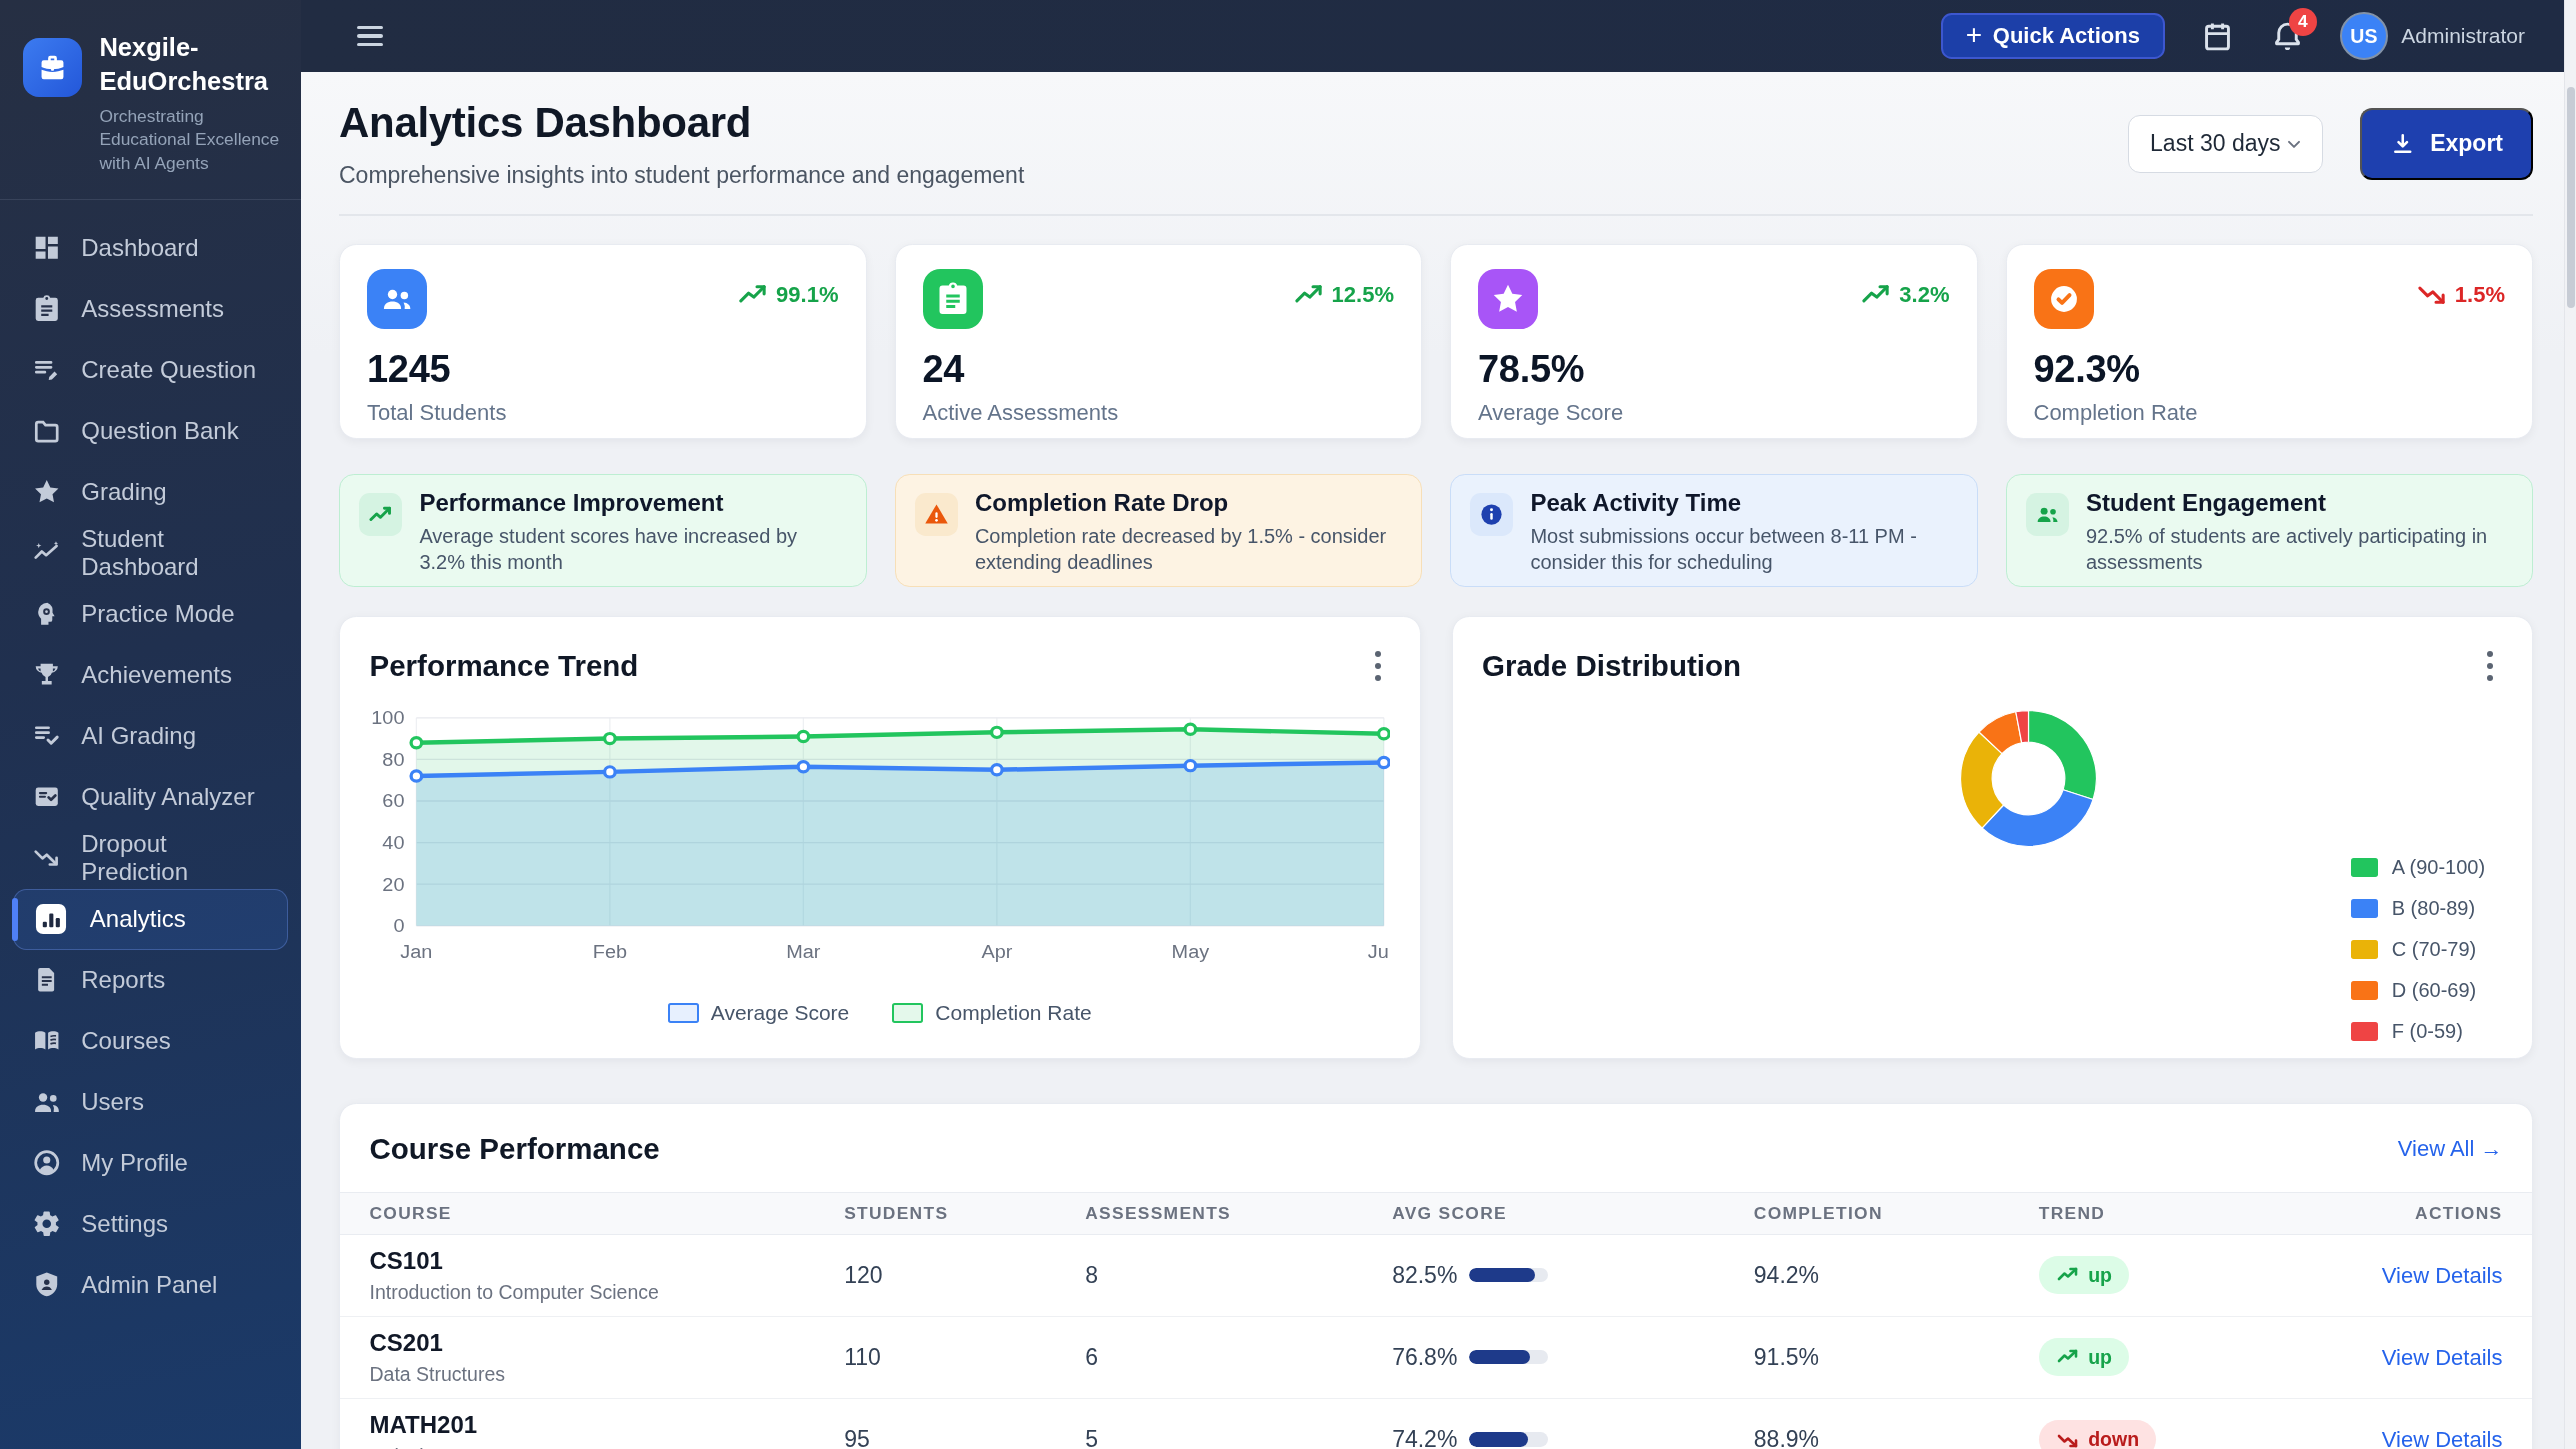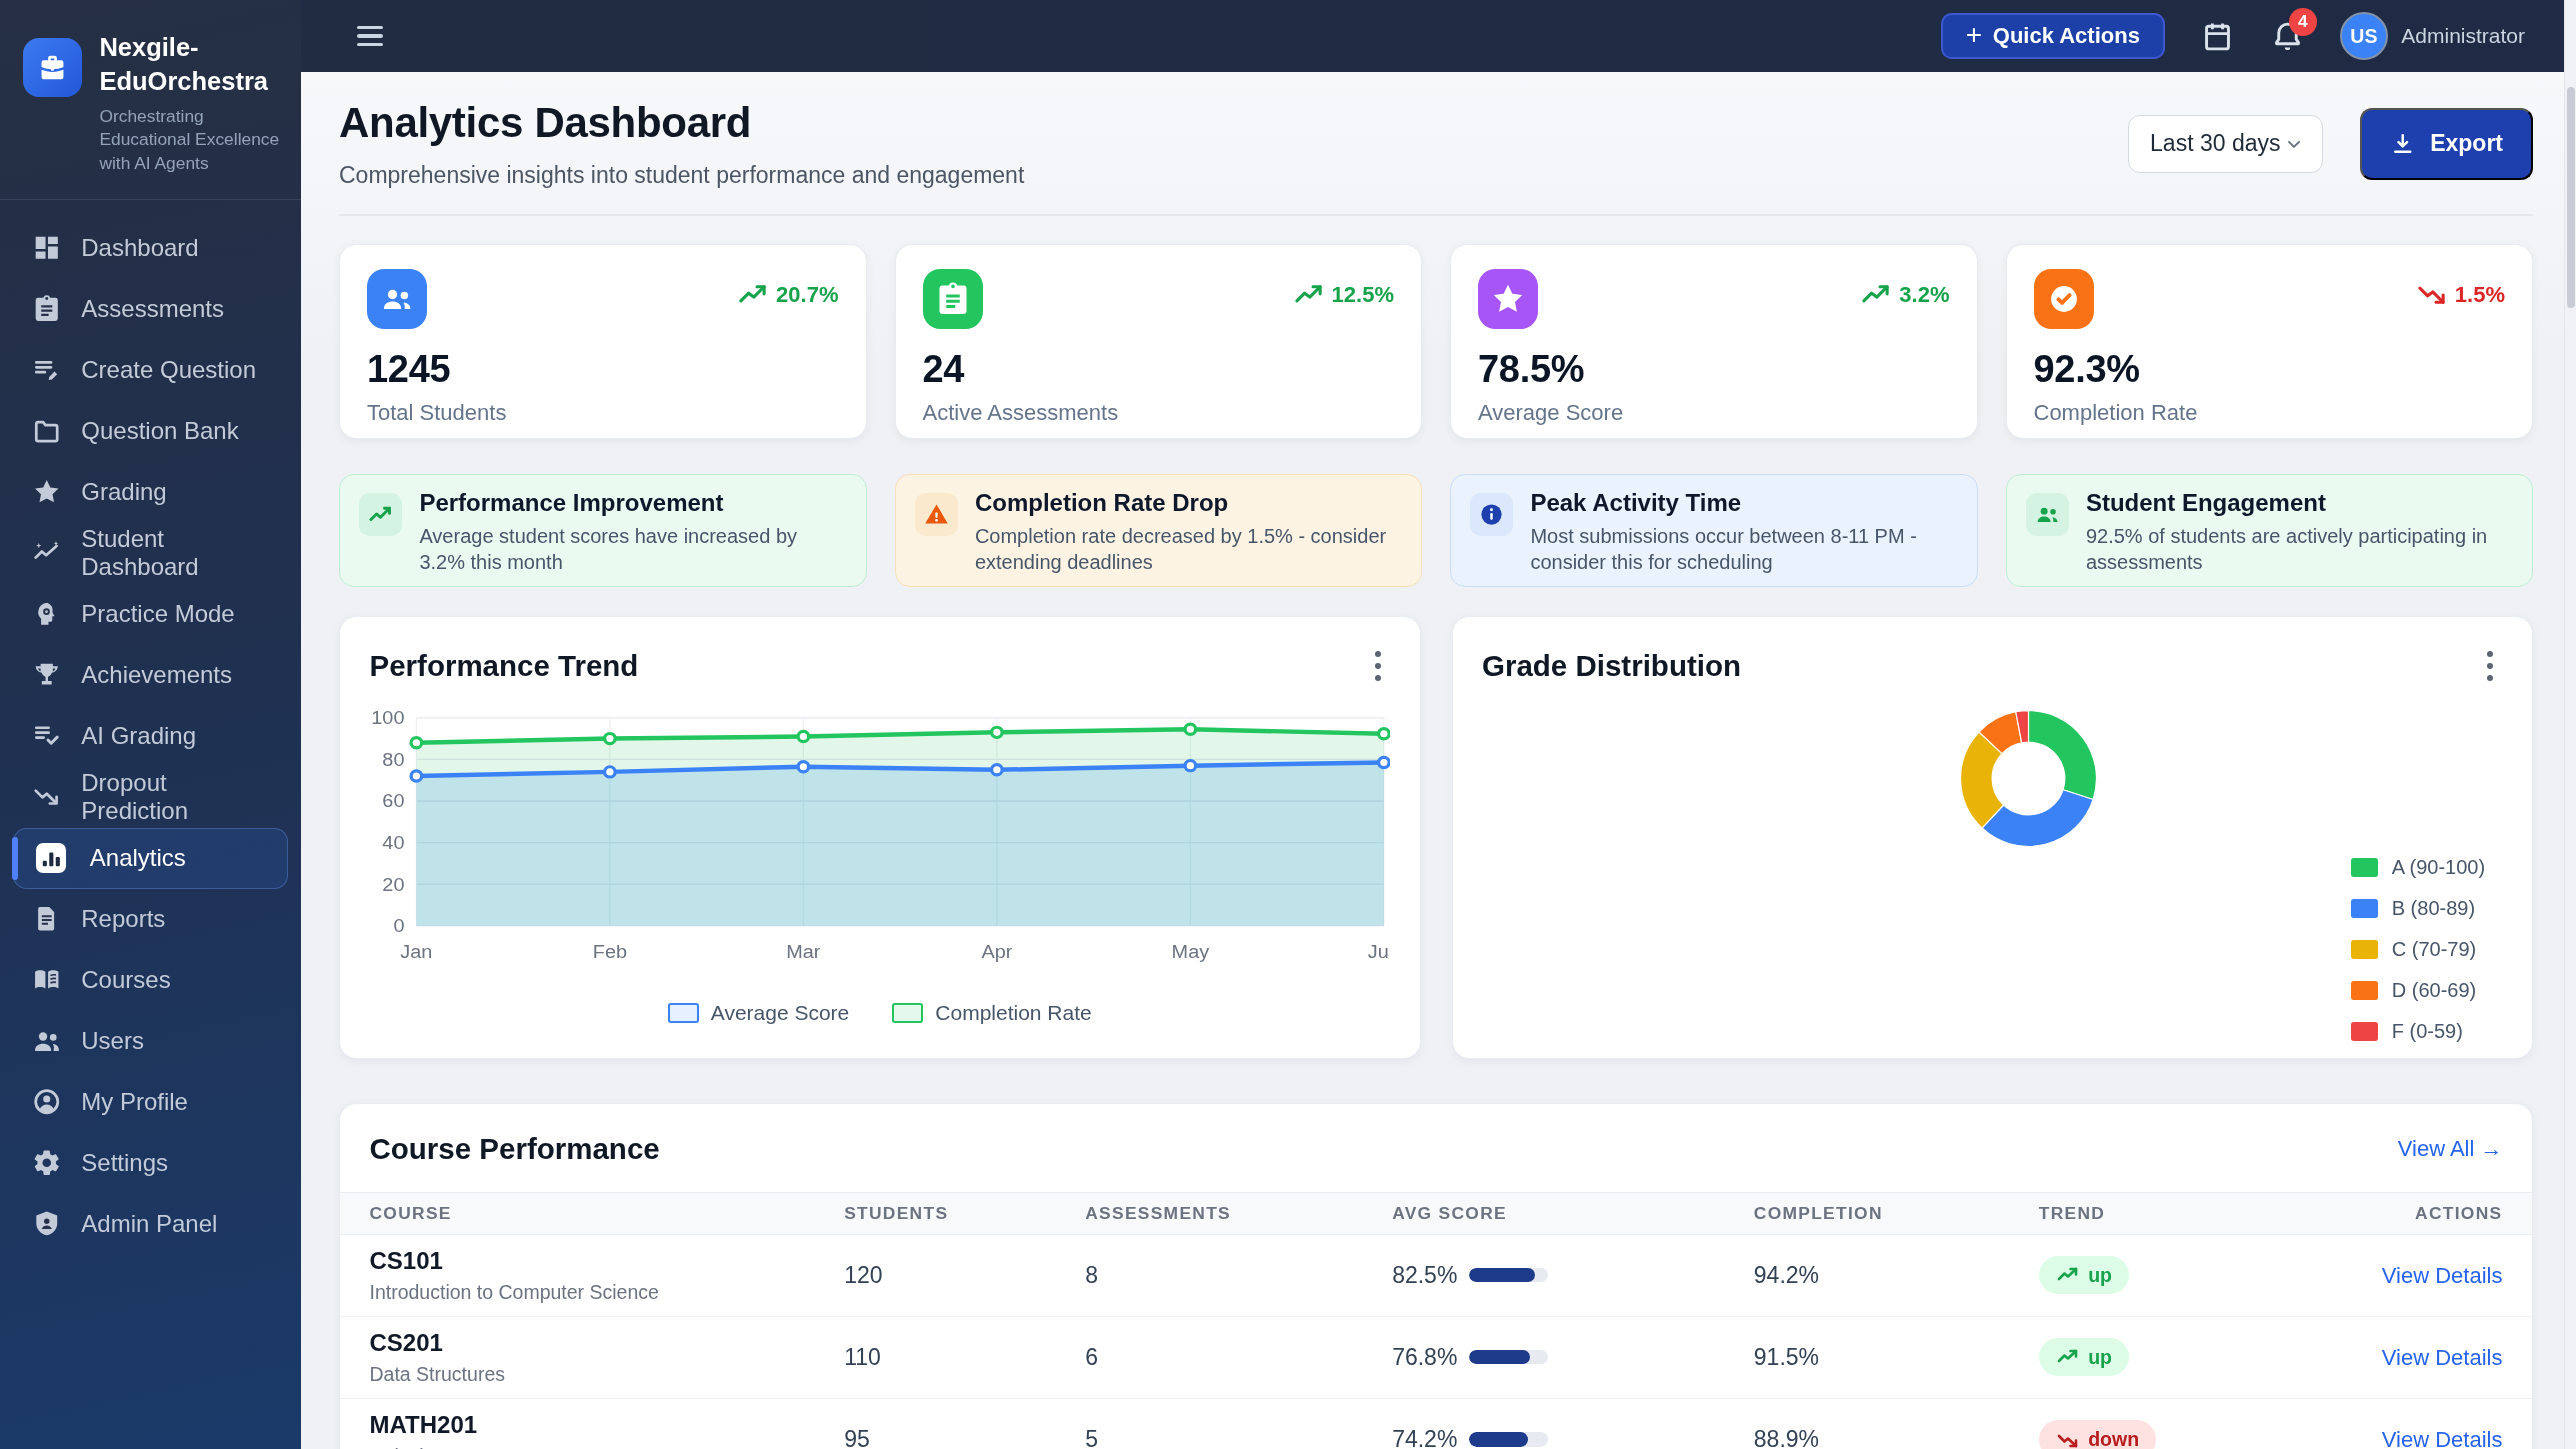--- a/index.html
+++ b/index.html
@@ -208,20 +208,30 @@
       <svg viewBox="0 0 24 24">
           <g stroke="currentColor" stroke-width="2.2" stroke-linecap="round" fill="none">
             <path d="M3.5 5.5h10M3.5 9.5h10M3.5 13.5h6"></path>
           </g>
           <path fill="none" stroke="currentColor" stroke-width="2.4" stroke-linecap="round" stroke-linejoin="round" d="M13 15.5l2.6 2.6 4.9-5"></path>
         </svg>
       <span>AI Grading</span>
     </div>
     <div class="nav-item">
       <svg viewBox="0 0 24 24">
+          <rect x="3" y="4.5" width="18" height="15" rx="2" fill="currentColor"></rect>
+          <g stroke="#27314a" stroke-width="1.8" stroke-linecap="round" fill="none">
+            <path d="M6.5 9h5M6.5 12h4"></path>
+          </g>
+          <path fill="none" stroke="#27314a" stroke-width="2.2" stroke-linecap="round" stroke-linejoin="round" d="M13.5 12.5l2 2 3.5-3.5"></path>
+        </svg>
+      <span>Quality Analyzer</span>
+    </div>
+    <div class="nav-item">
+      <svg viewBox="0 0 24 24">
           <g fill="none" stroke="currentColor" stroke-width="2.2" stroke-linecap="round" stroke-linejoin="round">
             <path d="M3 7l5.5 5.5 3.5-3 7 7"></path>
             <path d="M14.5 17.5H20V12"></path>
           </g>
         </svg>
       <span>Dropout Prediction</span>
     </div>
     <div class="nav-item active">
       <svg viewBox="0 0 24 24">
           <rect x="2.5" y="2.5" width="19" height="19" rx="4.5" fill="#ffffff"></rect>
@@ -359,21 +369,21 @@
             </svg>
         </div>
         <div class="stat-trend up" style="color: rgb(22, 163, 74);">
           <svg class="tr tr-up" viewBox="0 0 24 24">
               <g fill="none" stroke="currentColor" stroke-width="2.4" stroke-linecap="round" stroke-linejoin="round">
                 <path d="M3 17l6-6 4 3 8-8"></path>
                 <path d="M15.5 6H21v5.5"></path>
               </g>
             </svg>
 
-          <span>20.7%</span>
+          <span>99.1%</span>
         </div>
       </div>
       <div class="stat-value">1245</div>
       <div class="stat-label">Total Students</div>
     </div>
 
     <div class="stat-card">
       <div class="stat-top">
         <div class="stat-icon" style="background: rgb(34, 197, 94); --cut: #22c55e;">
           <svg viewBox="0 0 24 24">

